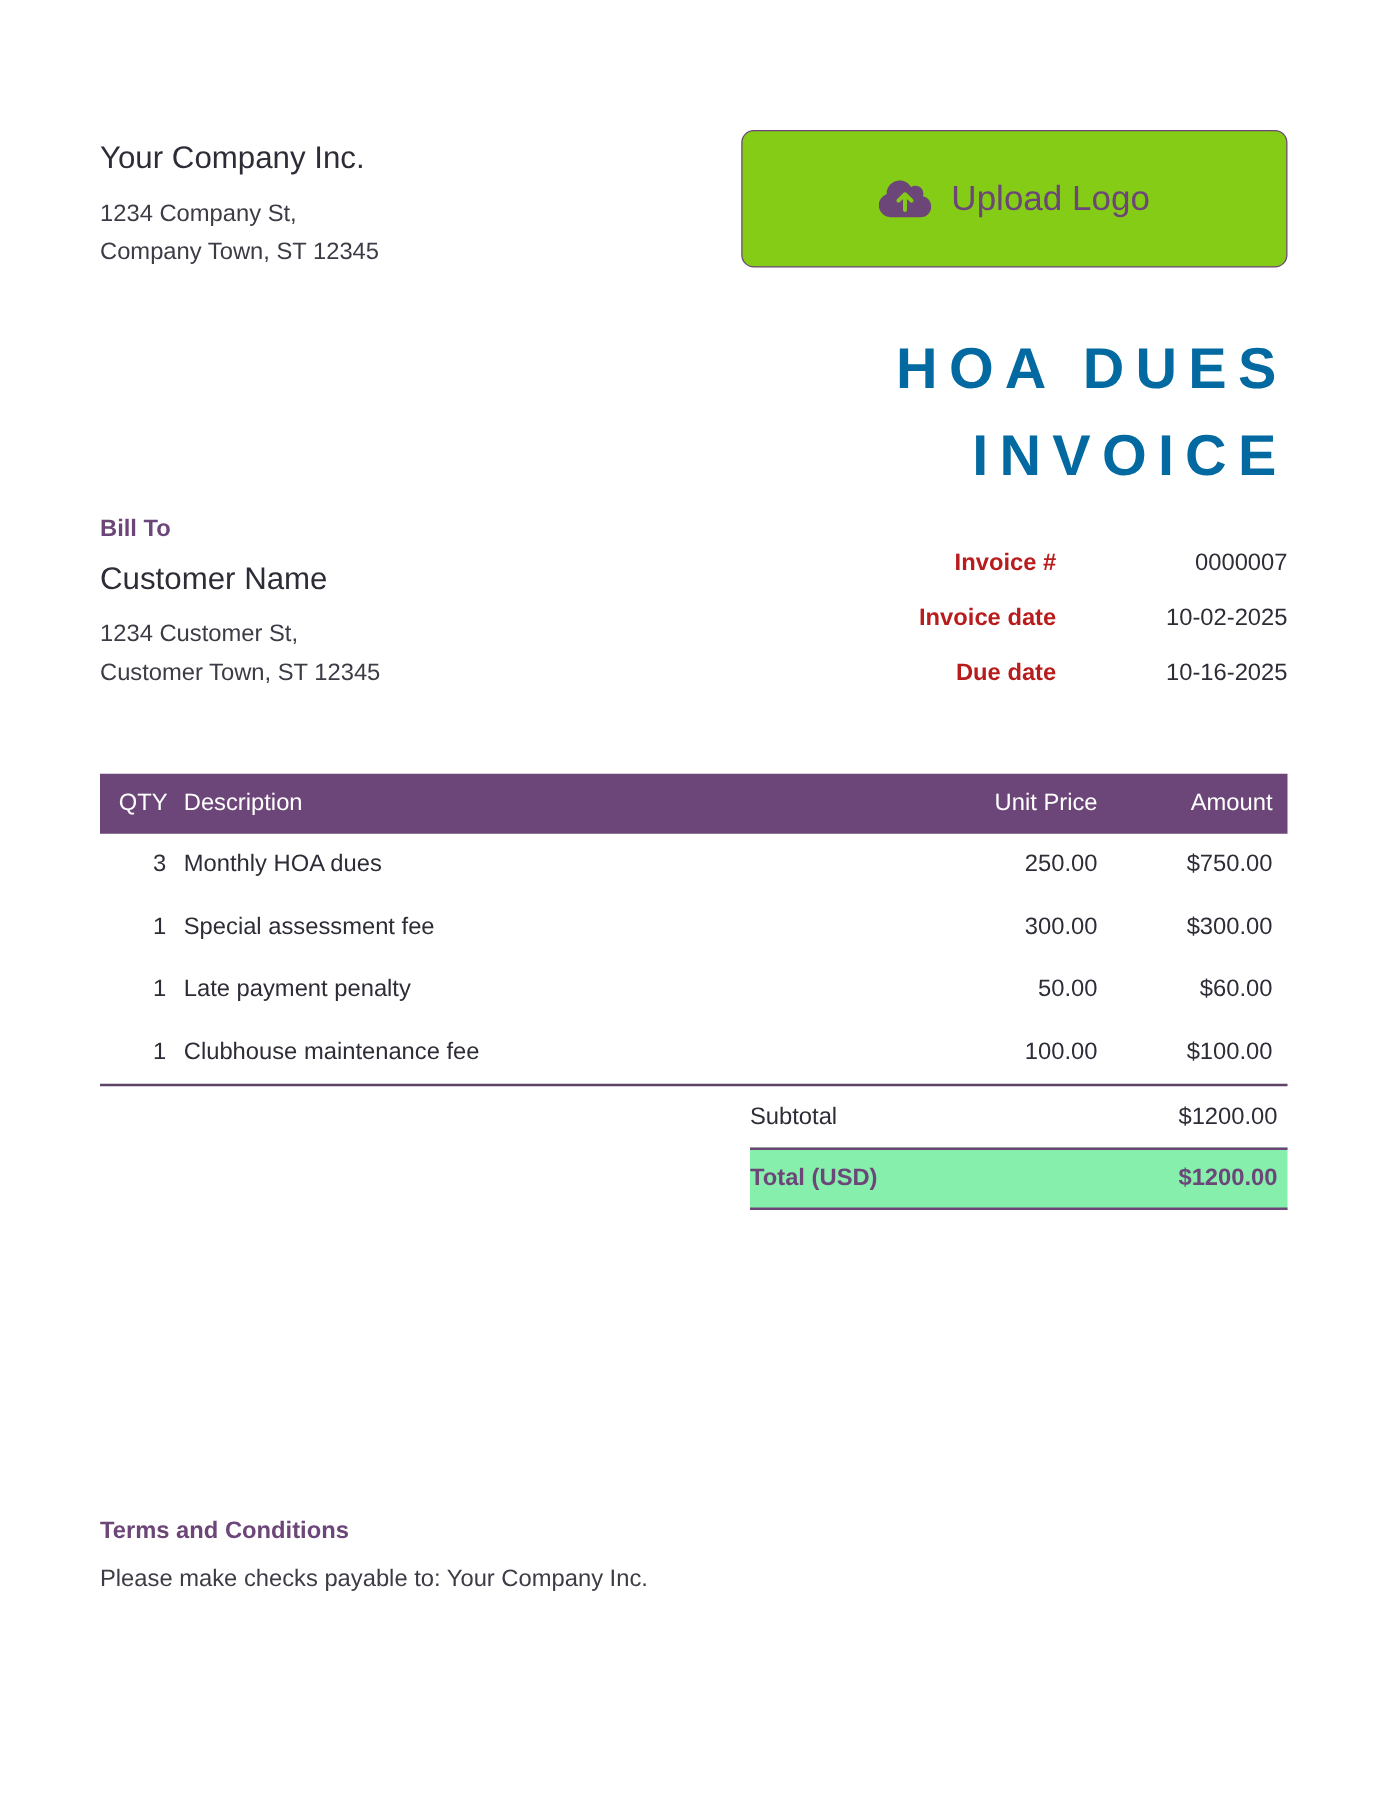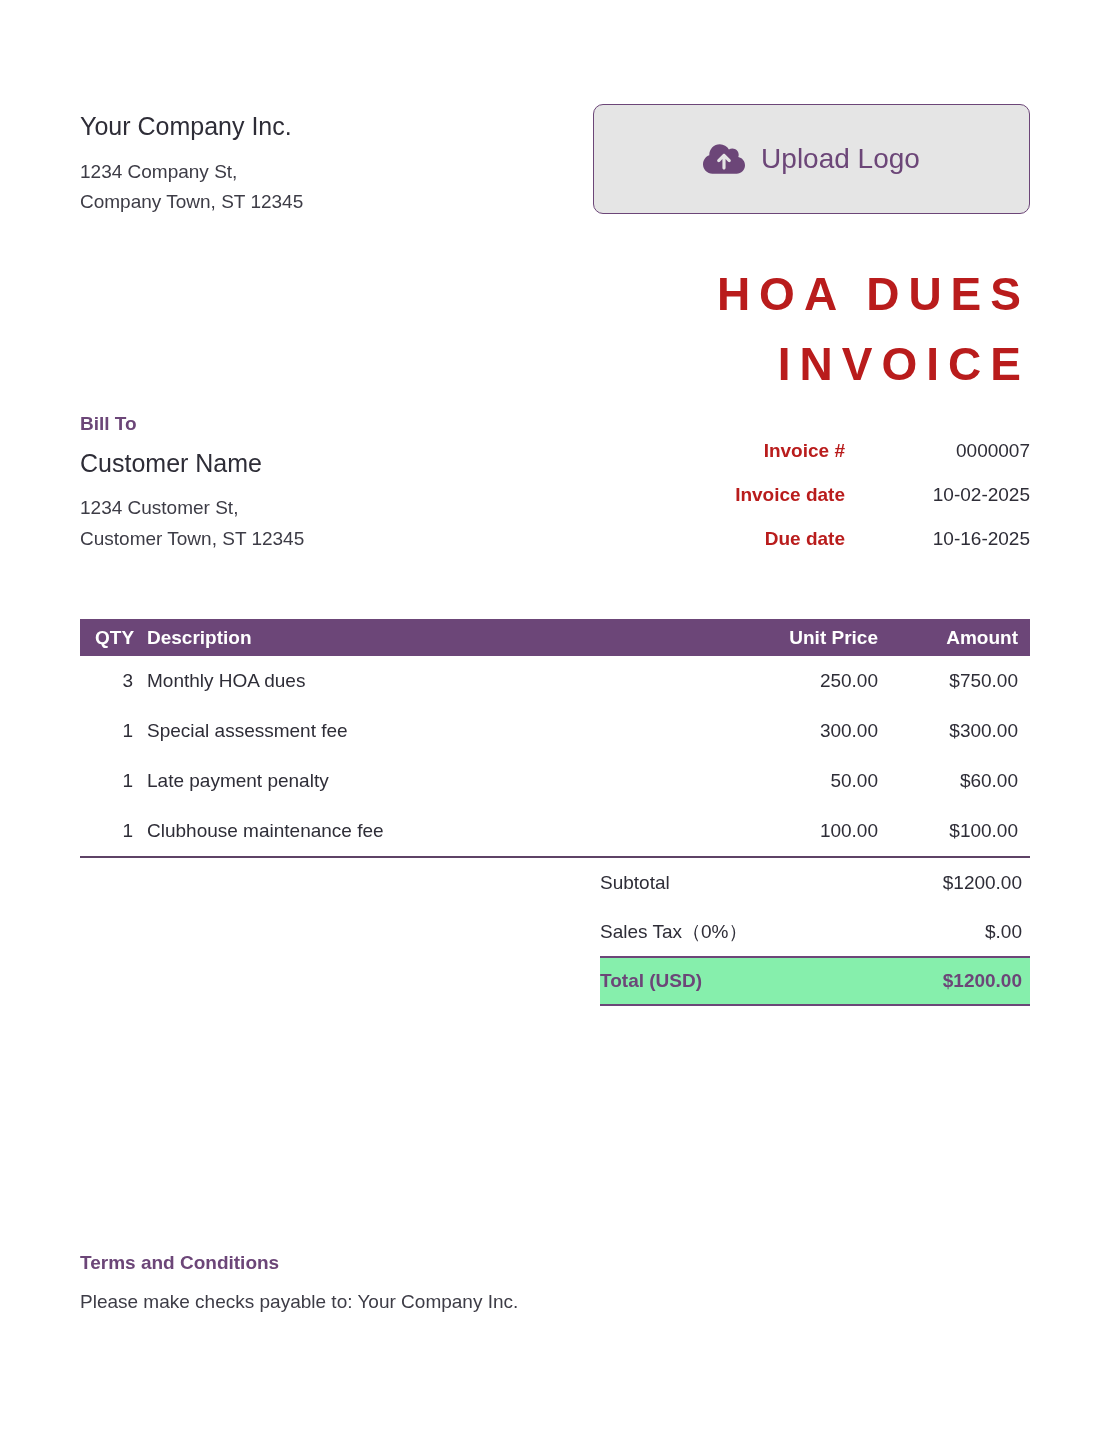--- a/index.html
+++ b/index.html
@@ -19,39 +19,39 @@
 
   
   .header { display: flex; justify-content: space-between; align-items: flex-start; }
   .company-name { font-size: 25px; font-weight: 400; color: #2e2d37; margin-bottom: 16px; }
   .company-address { font-size: 19px; line-height: 30px; color: #3d3c46; }
 
   .upload-btn {
     width: 437px;
     height: 110px;
     margin-top: -8px;
-    background: #e5e5e5;
+    background: #84cc16;
     border: 1.5px solid #6c4678;
     border-radius: 10px;
     display: flex;
     align-items: center;
     justify-content: center;
     gap: 16px;
     color: #6c4678;
     font-family: "Liberation Sans", "DejaVu Sans", sans-serif;
     font-size: 28px;
     cursor: pointer;
   }
   .upload-btn svg { width: 42px; height: 34px; fill: #6c4678; display: block; }
 
   
   .title {
     margin-top: 42px;
     text-align: right;
-    color: #b91c1c;
+    color: #0369a1;
     font-size: 46px;
     font-weight: 700;
     letter-spacing: 9px;
     line-height: 70px;
   }
 
   
   .info-row { display: flex; justify-content: space-between; margin-top: 14px; }
   .bill-to-label { color: #6c4678; font-size: 19px; font-weight: 700; margin-bottom: 14px; }
   .customer-name { font-size: 25px; color: #2e2d37; margin-bottom: 14px; }
@@ -67,23 +67,23 @@
   .items-grid {
     display: grid;
     grid-template-columns: 44px 1fr 170px 132px;
     column-gap: 8px;
     align-items: center;
     padding: 0 12px 0 15px;
   }
   .items-header {
     background: #6c4678;
     color: #ffffff;
-    height: 37px;
+    height: 48px;
     font-size: 19px;
-    font-weight: 700;
+    font-weight: 400;
   }
   .col-qty { text-align: left; }
   .col-price, .col-amount { text-align: right; }
   .items-body { border-bottom: 2px solid #5e4366; }
   .item-row { height: 50px; font-size: 19px; color: #2e2d37; }
   .item-row .col-qty { text-align: right; padding-right: 6px; }
 
   
   .totals { margin-left: 520px; width: 430px; }
   .totals-row {
@@ -192,24 +192,20 @@
         <span class="col-amount">$100.00</span>
       </div>
     </div>
   </div>
 
   <div class="totals">
     <div class="totals-row">
       <span>Subtotal</span>
       <span class="totals-value">$1200.00</span>
     </div>
-    <div class="totals-row">
-      <span>Sales Tax（0%）</span>
-      <span class="totals-value">$.00</span>
-    </div>
     <div class="totals-row total">
       <span>Total (USD)</span>
       <span class="totals-value">$1200.00</span>
     </div>
   </div>
 
   <div class="terms">
     <div class="terms-heading">Terms and Conditions</div>
     <div class="terms-line">Please make checks payable to: Your Company Inc.</div>
   </div>

